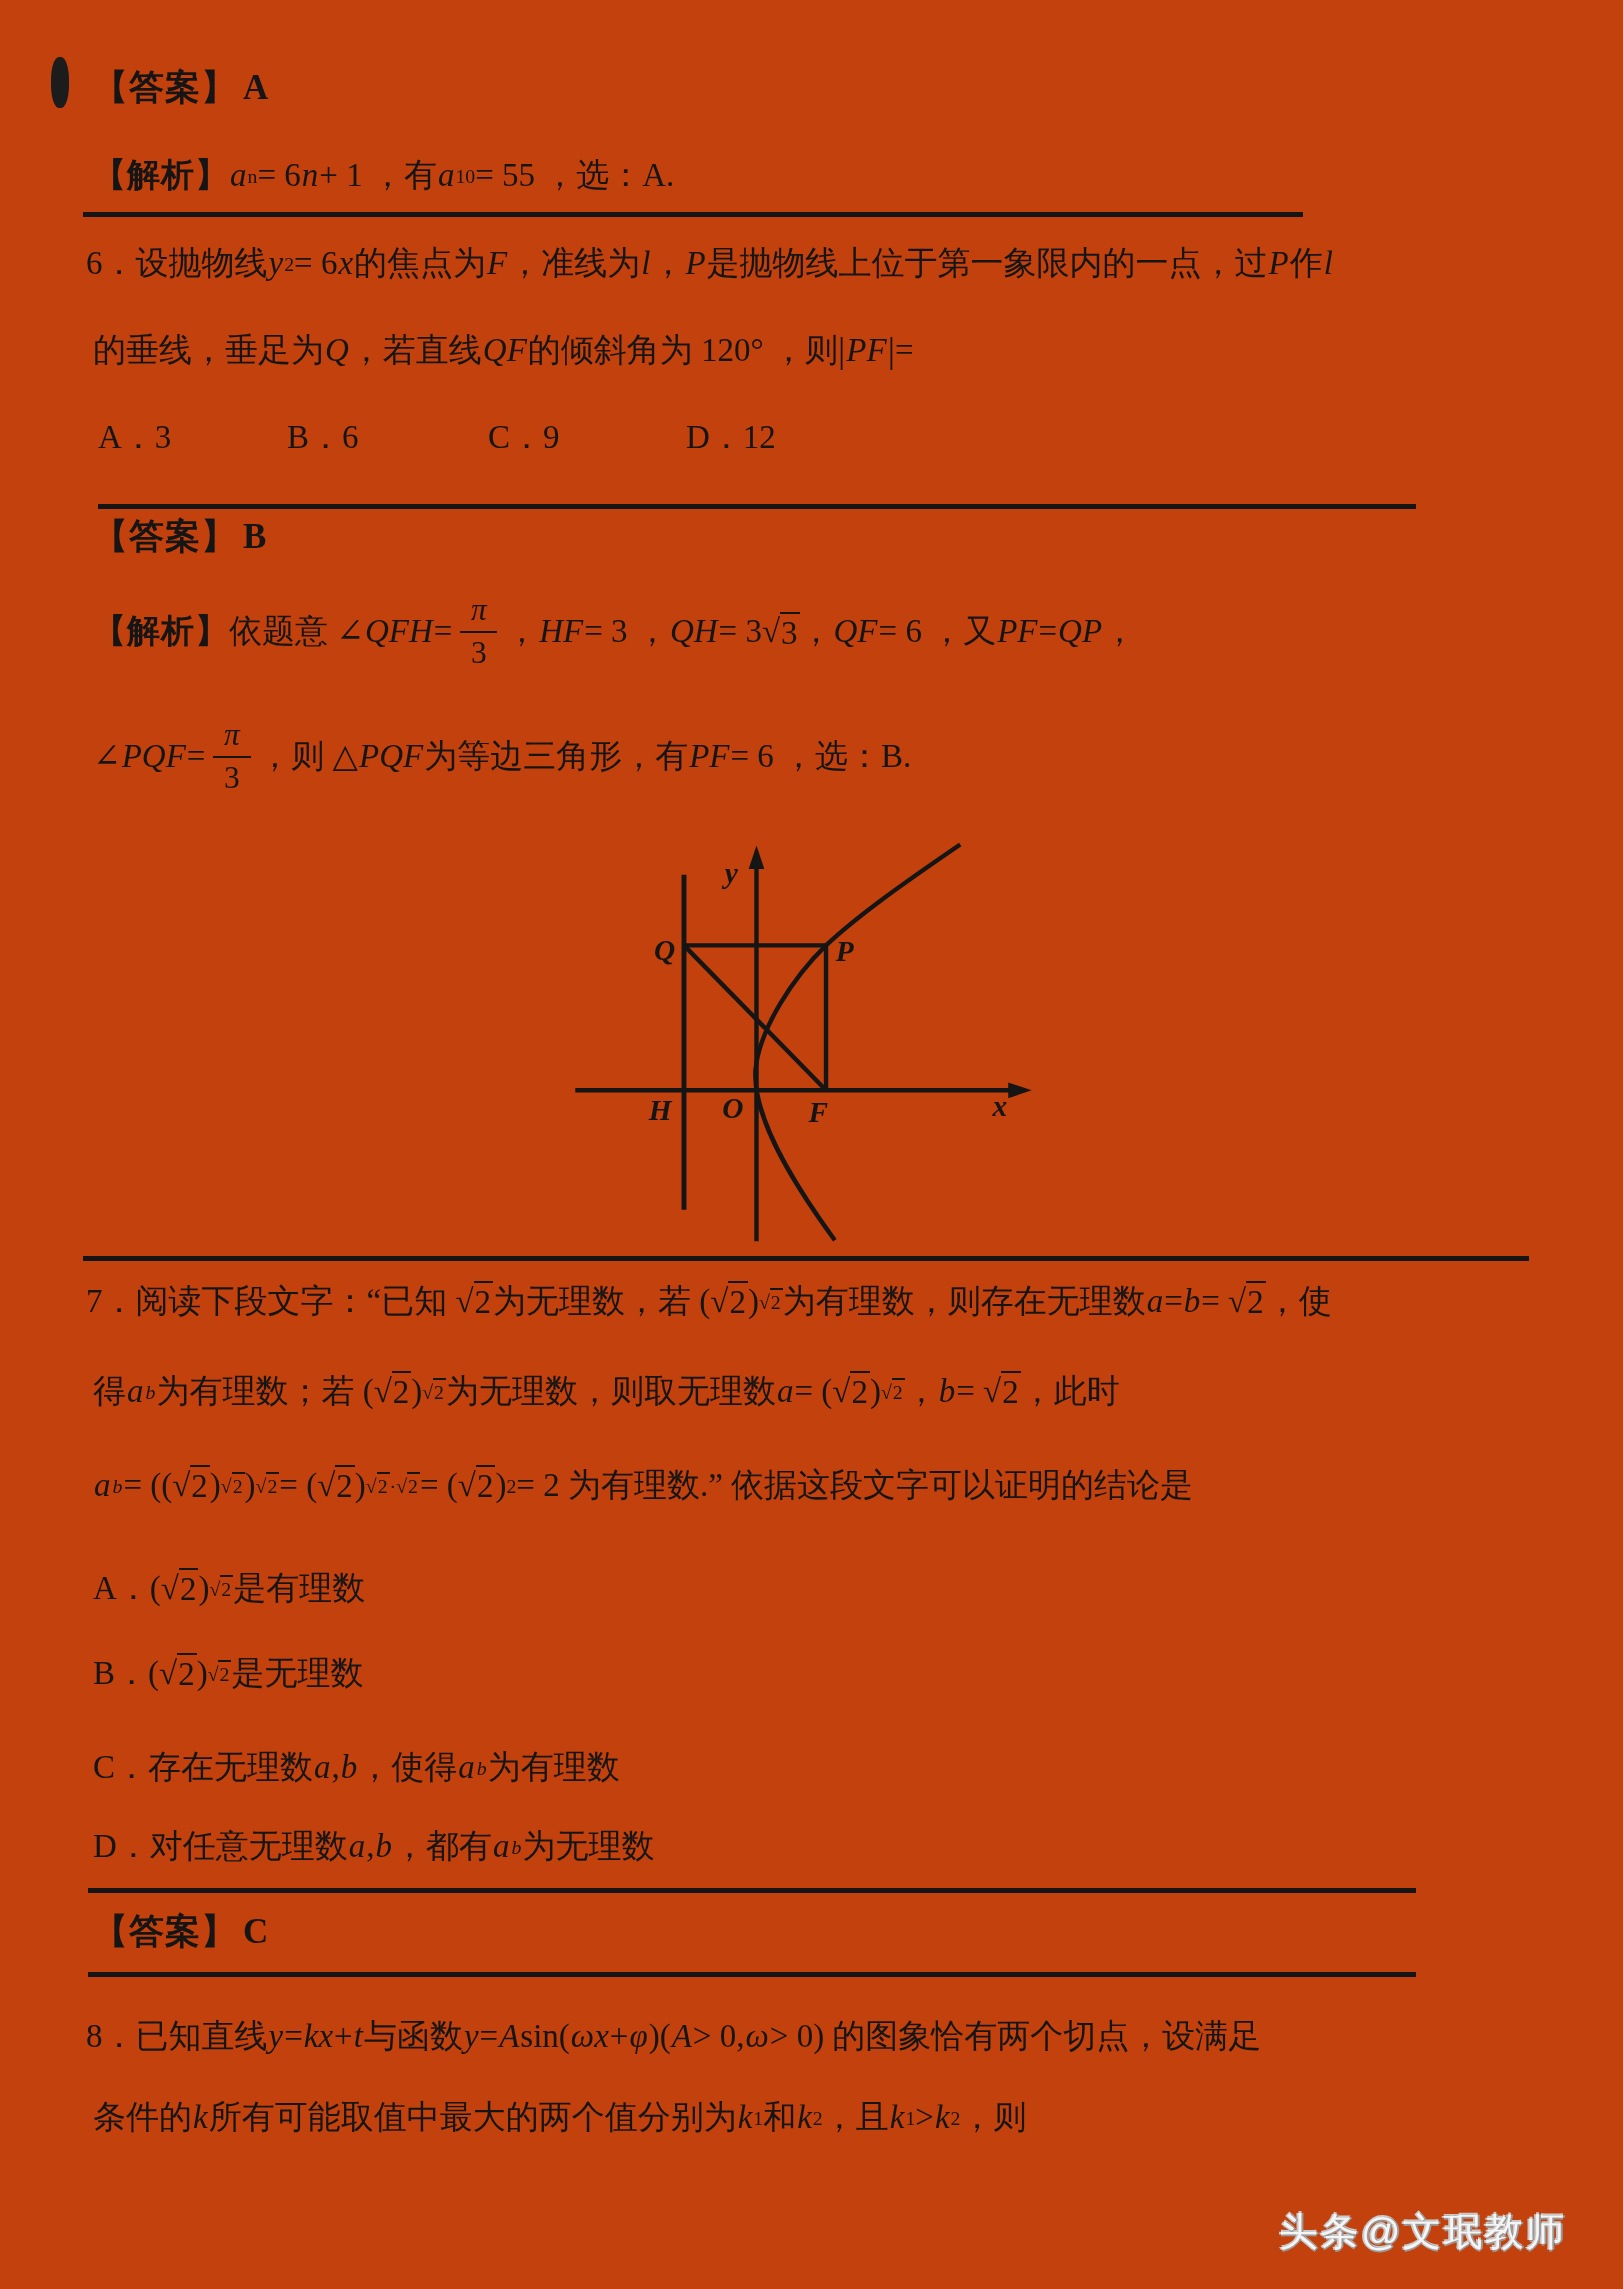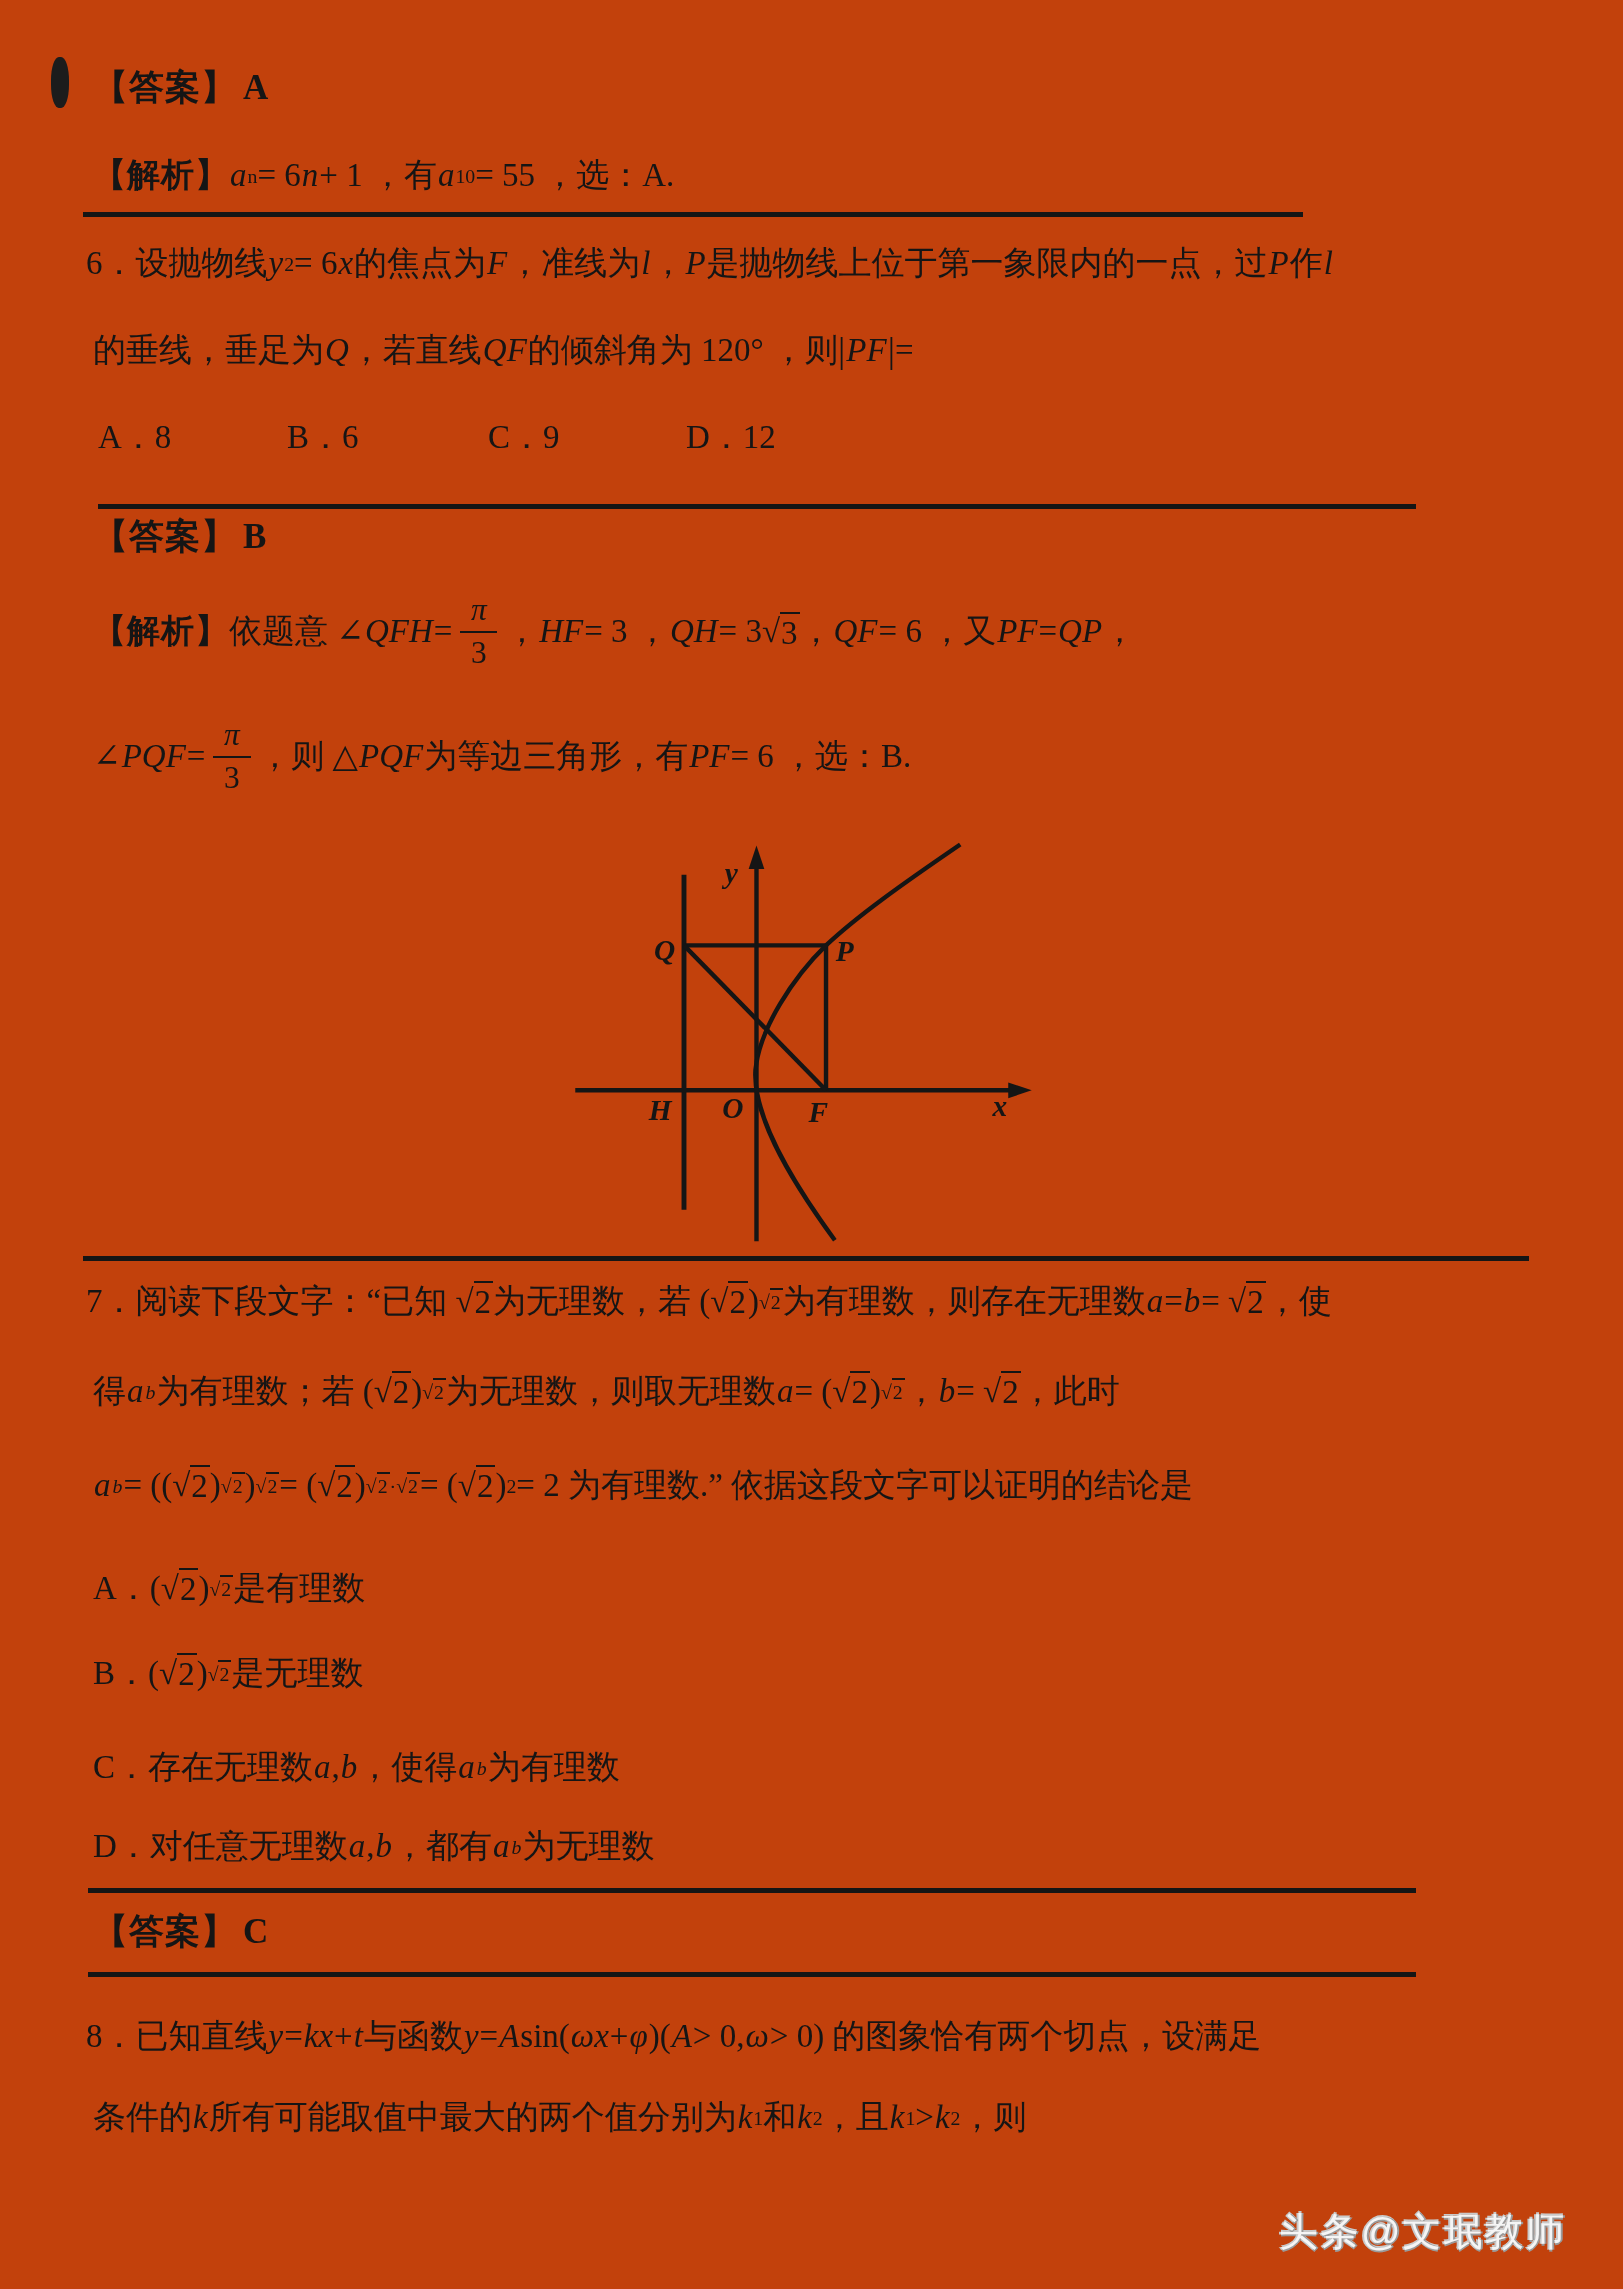--- a/index.html
+++ b/index.html
@@ -52,21 +52,21 @@
       <span class="ansv">A</span>
     </div>
   <div class="line" style="left:93px;top:148px;height:55px;"><b class="tag">【解析】</b><i>a</i><sub>n</sub> = 6<i>n</i> + 1 ，有 <i>a</i><sub>10</sub> = 55 ，选：A.</div>
 
   <div class="rule" style="left:83px;top:212px;width:1220px;"></div>
 
   <div class="line" style="left:86px;top:236px;height:55px;">6．设抛物线 <i>y</i><sup>2</sup> = 6<i>x</i> 的焦点为 <i>F</i> ，准线为 <i>l</i> ，<i>P</i> 是抛物线上位于第一象限内的一点，过 <i>P</i> 作 <i>l</i></div>
   <div class="line" style="left:93px;top:323px;height:55px;">的垂线，垂足为 <i>Q</i> ，若直线 <i>QF</i> 的倾斜角为 120° ，则 <span style="font-size:1.1em">|</span><i>PF</i><span style="font-size:1.1em">|</span> =</div>
 
   <div class="line" style="left:0;top:419px;height:49px;width:1623px;">
-    <span class="opt" style="left:98px;">A．8</span>
+    <span class="opt" style="left:98px;">A．3</span>
     <span class="opt" style="left:287px;">B．6</span>
     <span class="opt" style="left:488px;">C．9</span>
     <span class="opt" style="left:686px;">D．12</span>
   </div>
 
   <div class="rule" style="left:98px;top:504px;width:1318px;"></div>
 
   <div class="line" style="left:93px;top:513px;height:49px;font-size:35px;">
       <b class="tag">【答案】</b>
       <span class="ansv">B</span>

